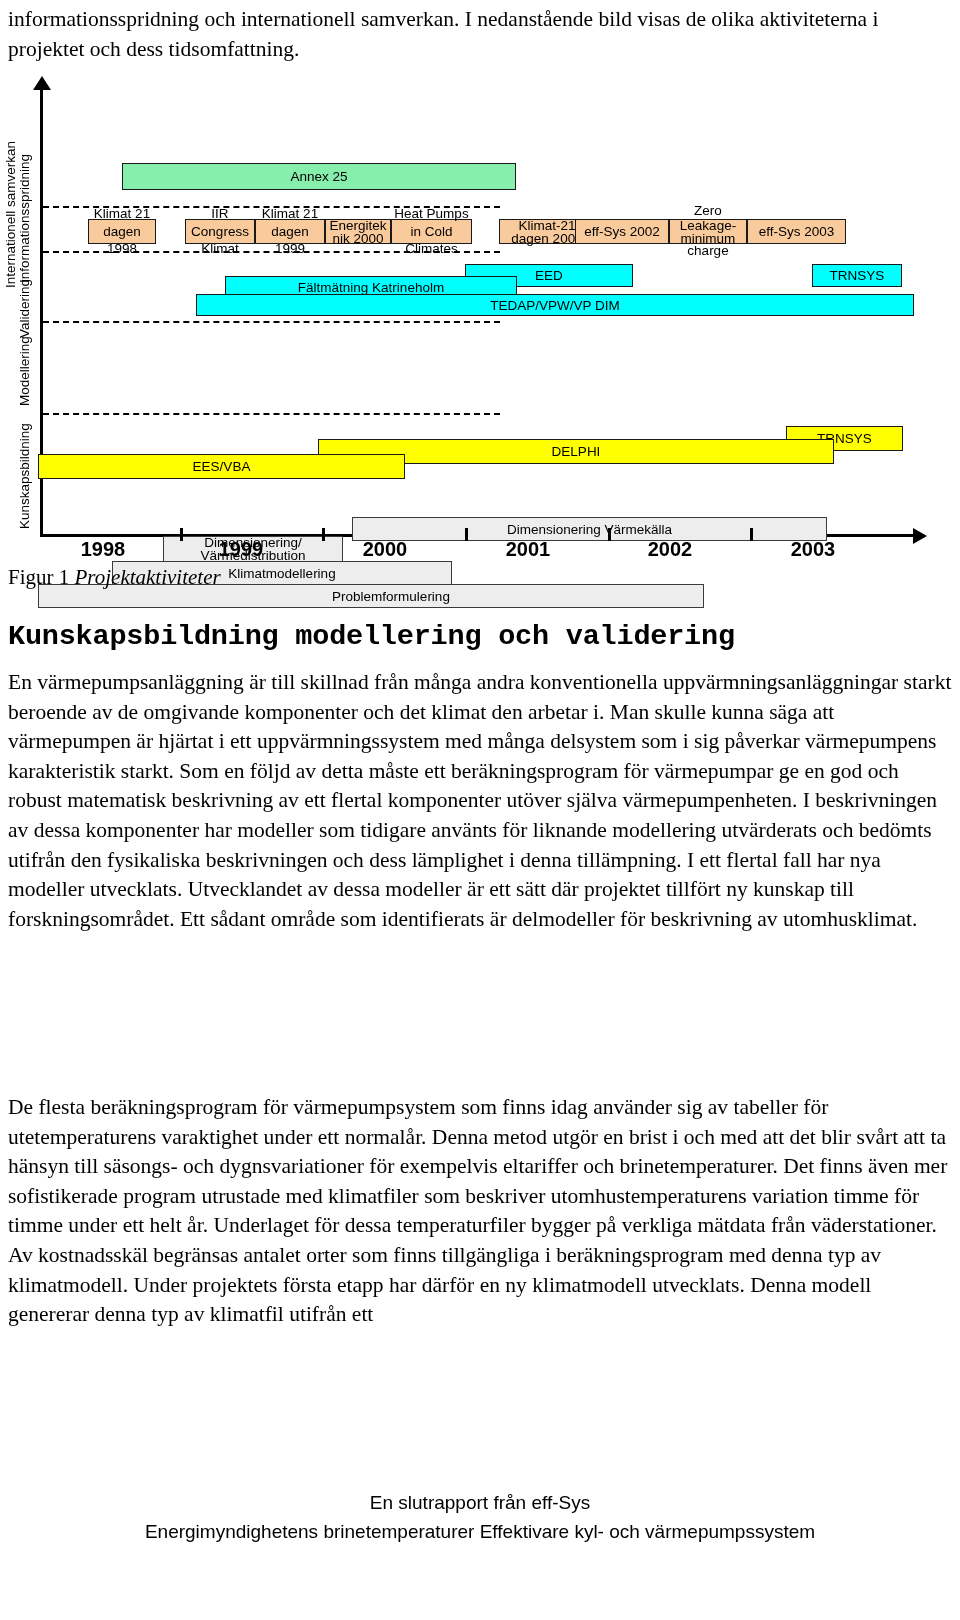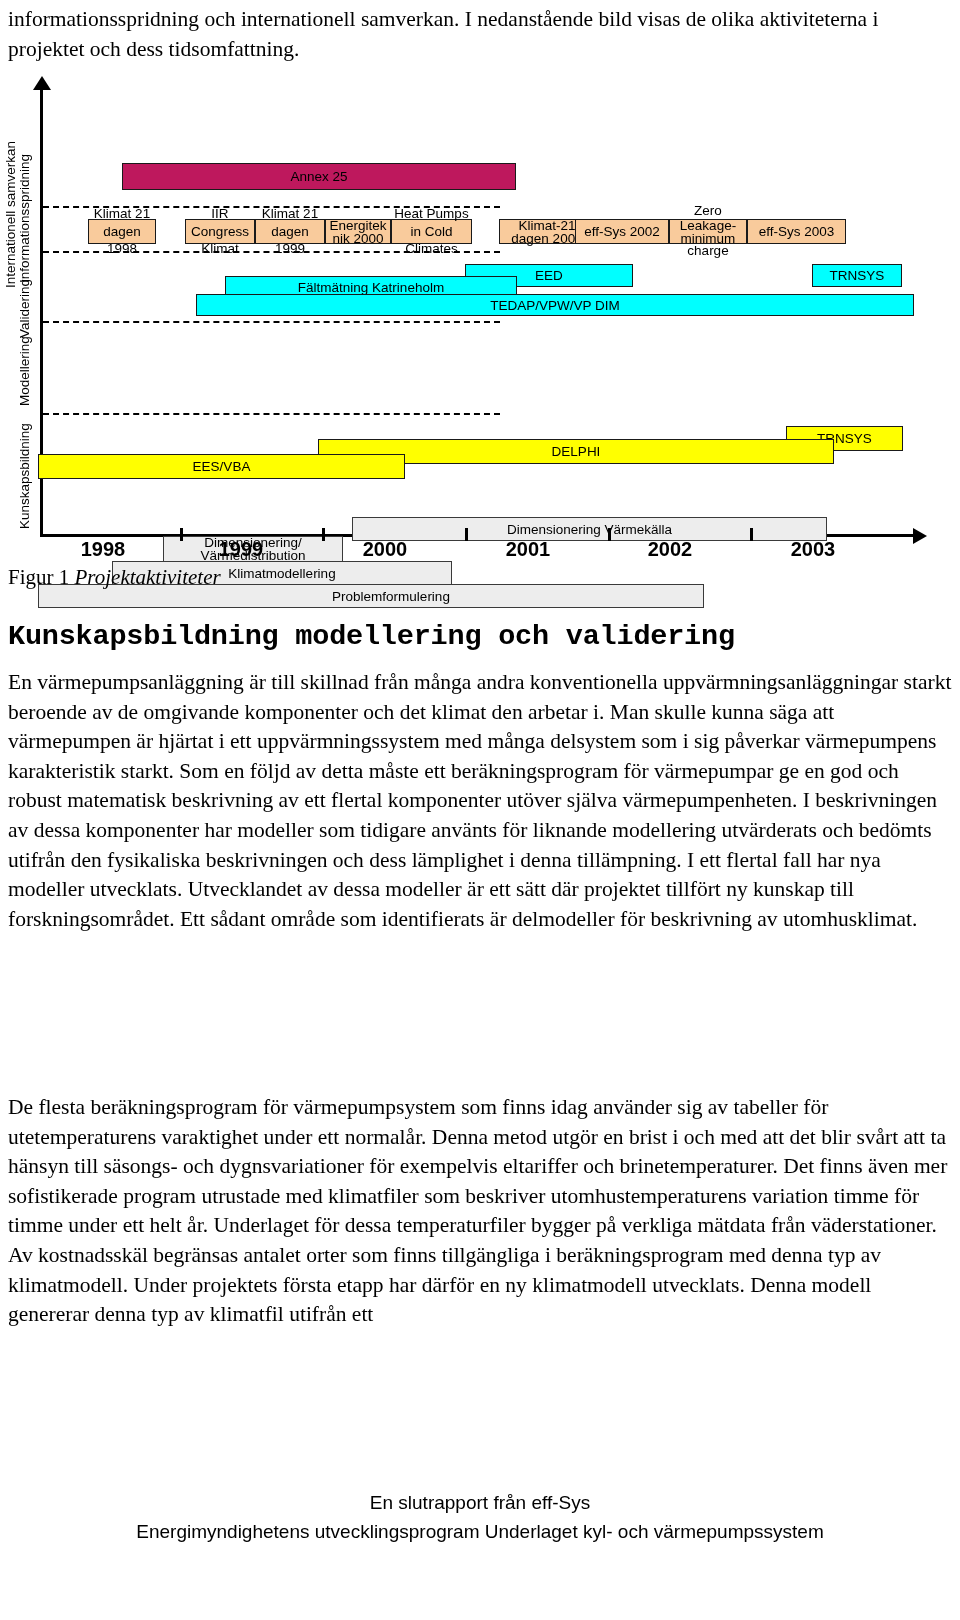--- a/index.html
+++ b/index.html
@@ -45,21 +45,21 @@
   }
 
   .bar{
     position:absolute;box-sizing:border-box;
     border:1.5px solid #1a1a1a;
     font-family:"Liberation Sans", sans-serif;
     font-size:13.5px;color:#000;
     display:flex;align-items:center;justify-content:center;
     text-align:center;line-height:15px;white-space:nowrap;
   }
-  .bar.blue{background:#be185d;}
+  .bar.blue{background:#86efac;}
   .bar.orange{background:#f9cb9c;}
   .bar.cyan{background:#00ffff;}
   .bar.yellow{background:#ffff00;}
   .bar.grey{background:#ededed;border:1.5px solid #3a3a3a;}
   .bar.wrap{white-space:normal;}
 
   .tick{position:absolute;width:2.5px;background:#000;}
   .yr{
     position:absolute;
     font-family:"Liberation Sans", sans-serif;
@@ -194,15 +194,15 @@
   <div class="figcap">
     <span>Figur 1</span>
     <i>Projektaktiviteter</i>
   </div>
 
   <div class="h2">Kunskapsbildning modellering och validering</div>
   <div class="para p1">En värmepumpsanläggning är till skillnad från många andra konventionella uppvärmningsanläggningar starkt beroende av de omgivande komponenter och det klimat den arbetar i. Man skulle kunna säga att värmepumpen är hjärtat i ett uppvärmningssystem med många delsystem som i sig påverkar värmepumpens karakteristik starkt. Som en följd av detta måste ett beräkningsprogram för värmepumpar ge en god och robust matematisk beskrivning av ett flertal komponenter utöver själva värmepumpenheten. I beskrivningen av dessa komponenter har modeller som tidigare använts för liknande modellering utvärderats och bedömts utifrån den fysikaliska beskrivningen och dess lämplighet i denna tillämpning. I ett flertal fall har nya modeller utvecklats. Utvecklandet av dessa modeller är ett sätt där projektet tillfört ny kunskap till forskningsområdet. Ett sådant område som identifierats är delmodeller för beskrivning av utomhusklimat.</div>
   <div class="para p2">De flesta beräkningsprogram för värmepumpsystem som finns idag använder sig av tabeller för utetemperaturens varaktighet under ett normalår. Denna metod utgör en brist i och med att det blir svårt att ta hänsyn till säsongs- och dygnsvariationer för exempelvis eltariffer och brinetemperaturer. Det finns även mer sofistikerade program utrustade med klimatfiler som beskriver utomhustemperaturens variation timme för timme under ett helt år. Underlaget för dessa temperaturfiler bygger på verkliga mätdata från väderstationer. Av kostnadsskäl begränsas antalet orter som finns tillgängliga i beräkningsprogram med denna typ av klimatmodell. Under projektets första etapp har därför en ny klimatmodell utvecklats. Denna modell genererar denna typ av klimatfil utifrån ett</div>
 
   <div class="footer f1">En slutrapport från eff-Sys</div>
-  <div class="footer f2">Energimyndighetens utvecklingsprogram Underlaget kyl- och värmepumpssystem</div>
+  <div class="footer f2">Energimyndighetens brinetemperaturer Effektivare kyl- och värmepumpssystem</div>
 
 </div>
 
 </body></html>

